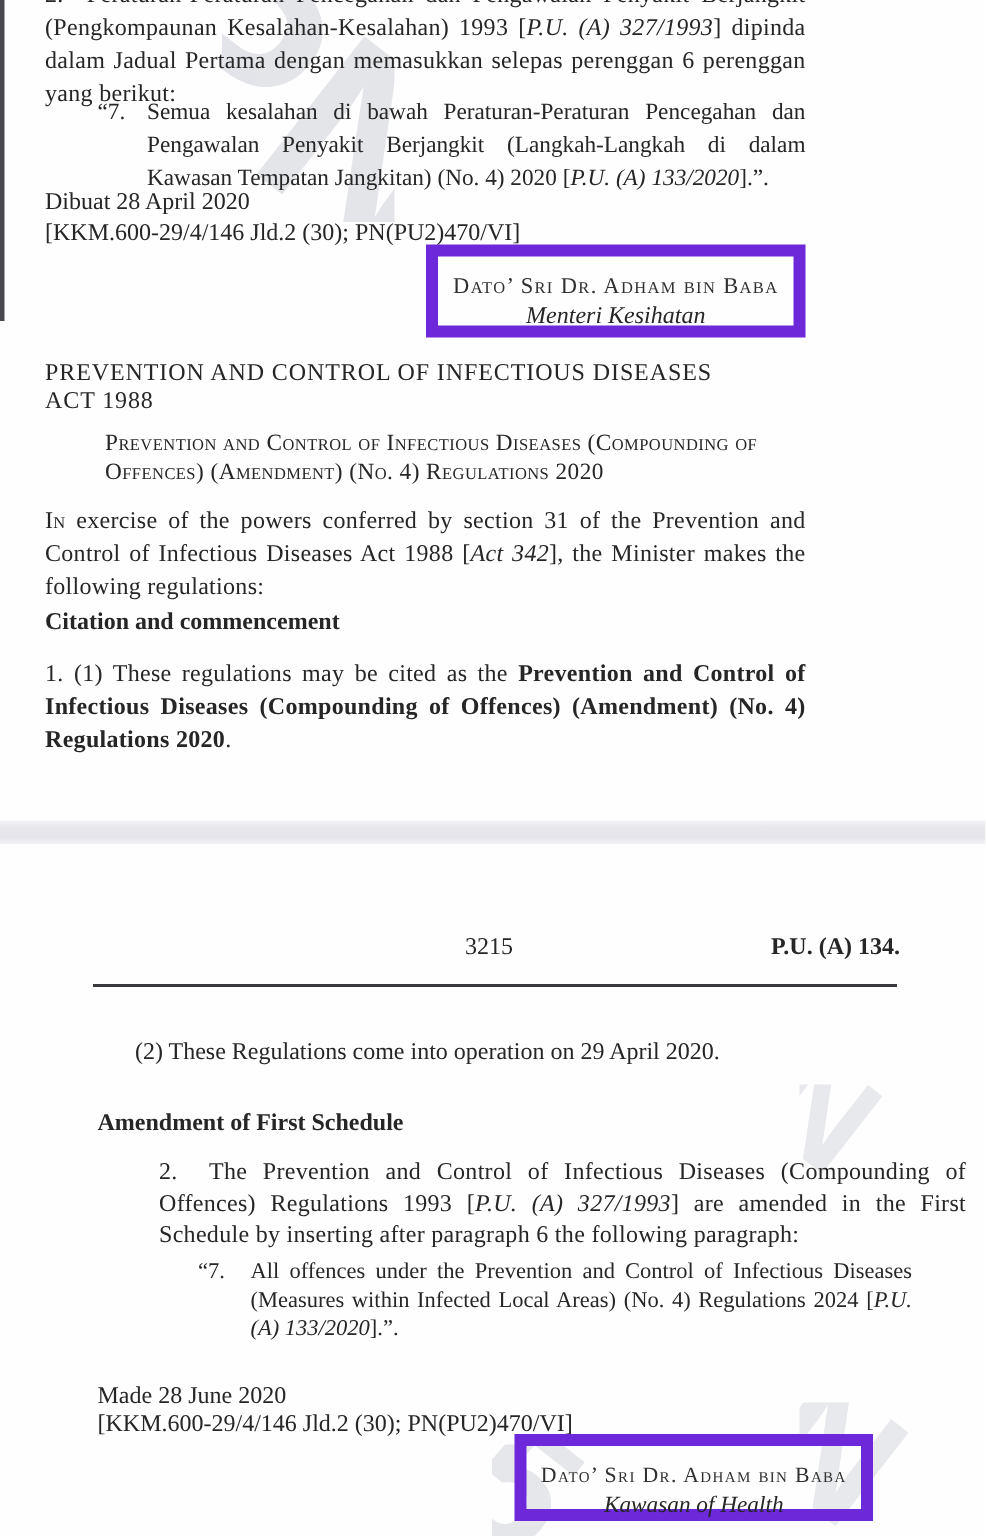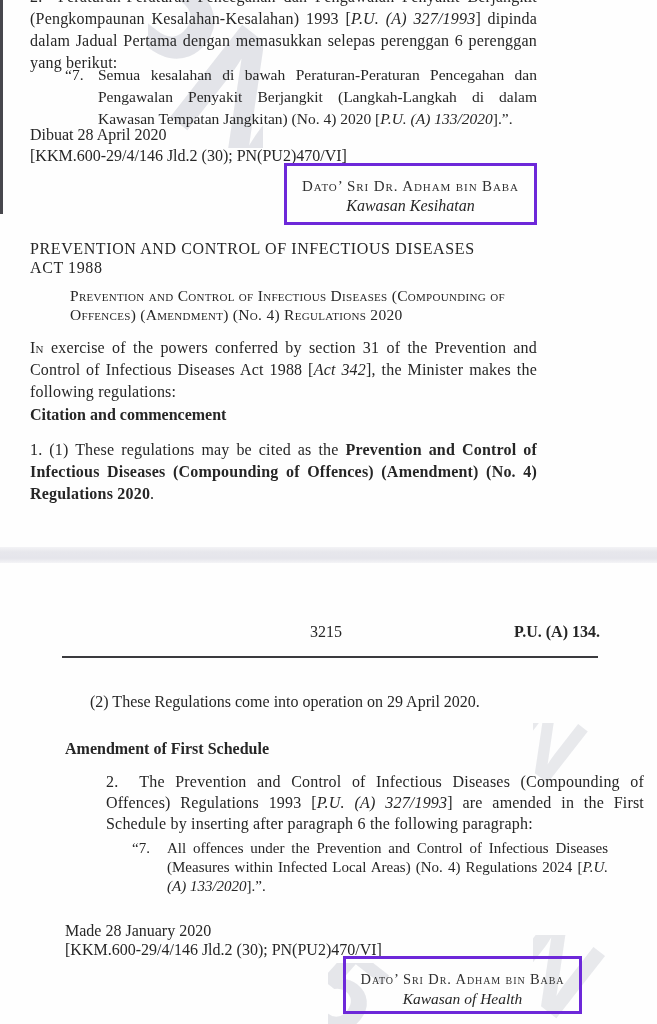--- a/index.html
+++ b/index.html
@@ -28,21 +28,21 @@
   #p1-quote{left:65px;top:64px;width:472px;font-size:15.5px;line-height:22px;}
   #p1-intro{left:30px;top:-14px;width:507px;}
   #p1-made{left:30px;top:124px;line-height:21px;font-size:16px;}
   #p1-headings{left:30px;top:239px;width:540px;text-align:left;}
   .act-line{font-size:16px;letter-spacing:0.6px;line-height:19px;}
   .reg-title{margin:9px auto 0 auto;max-width:460px;font-variant:small-caps;font-size:15.5px;line-height:19px;letter-spacing:0.3px;}
   #p1-enacting{left:30px;top:337px;width:507px;}
   #p1-citation-h{left:30px;top:406px;font-weight:bold;font-size:16px;}
   #p1-para1{left:30px;top:439px;width:507px;}
   .sign-box{
-    box-sizing:border-box;border:3px solid #6d28d9;text-align:center;
+    box-sizing:border-box;border:8px solid #6d28d9;text-align:center;
     padding-top:10px;background:transparent;
   }
   #p1-box{left:284px;top:163px;width:253px;height:62px;}
   #p2-box{left:343px;top:393px;width:239px;height:58px;}
   .sign-name{font-variant:small-caps;font-size:15px;letter-spacing:0.9px;line-height:20px;color:#303030;}
   .sign-title{font-style:italic;font-size:16px;line-height:20px;}
   #p2-box .sign-name{font-size:14.5px;}
   #p2-box .sign-title{font-size:15.5px;}
   #edge-mark{left:0;top:0;width:3px;height:214px;background:#47474d;}
   #p2-header{left:65px;top:60px;width:538px;height:22px;}
@@ -87,21 +87,21 @@
     <div class="quote-text just"><span>Semua kesalahan di bawah Peraturan-Peraturan Pencegahan dan Pengawalan Penyakit Berjangkit (Langkah-Langkah di dalam Kawasan Tempatan Jangkitan) (No. 4) 2020 [</span><span class="i">P.U. (A) 133/2020</span><span>].”.</span></div>
   </div>
 
   <div class="abs" id="p1-made">
     <div>Dibuat 28 April 2020</div>
     <div>[KKM.600-29/4/146 Jld.2 (30); PN(PU2)470/VI]</div>
   </div>
 
   <div class="abs sign-box" id="p1-box">
     <div class="sign-name">Dato’ Sri Dr. Adham bin Baba</div>
-    <div class="sign-title">Kawasan Kesihatan</div>
+    <div class="sign-title">Menteri Kesihatan</div>
   </div>
 
   <div class="abs" id="p1-headings">
     <div class="act-line">PREVENTION AND CONTROL OF INFECTIOUS DISEASES</div>
     <div class="act-line">ACT 1988</div>
     <div class="reg-title">Prevention and Control of Infectious Diseases (Compounding of Offences) (Amendment) (No. 4) Regulations 2020</div>
   </div>
 
   <div class="abs just body-txt" id="p1-enacting"><span class="sc">In</span><span> exercise of the powers conferred by section 31 of the Prevention and Control of Infectious Diseases Act 1988 [</span><span class="i">Act 342</span><span>], the Minister makes the following regulations:</span></div>
 
@@ -136,21 +136,21 @@
   <div class="abs" id="p2-amend-h">Amendment of First Schedule</div>
 
   <div class="abs just body-txt" id="p2-amend"><span>2.&nbsp;&nbsp;The Prevention and Control of Infectious Diseases (Compounding of Offences) Regulations 1993 [</span><span class="i">P.U. (A) 327/1993</span><span>] are amended in the First Schedule by inserting after paragraph 6 the following paragraph:</span></div>
 
   <div class="abs quote-block" id="p2-quote">
     <div class="quote-label">“7.</div>
     <div class="quote-text just"><span>All offences under the Prevention and Control of Infectious Diseases (Measures within Infected Local Areas) (No. 4) Regulations 2024 [</span><span class="i">P.U. (A) 133/2020</span><span>].”.</span></div>
   </div>
 
   <div class="abs" id="p2-made">
-    <div>Made 28 January 2020</div>
+    <div>Made 28 June 2020</div>
     <div>[KKM.600-29/4/146 Jld.2 (30); PN(PU2)470/VI]</div>
   </div>
 
   <div class="abs sign-box" id="p2-box">
     <div class="sign-name">Dato’ Sri Dr. Adham bin Baba</div>
     <div class="sign-title">Kawasan of Health</div>
   </div>
 </div>
 
 </body></html>

